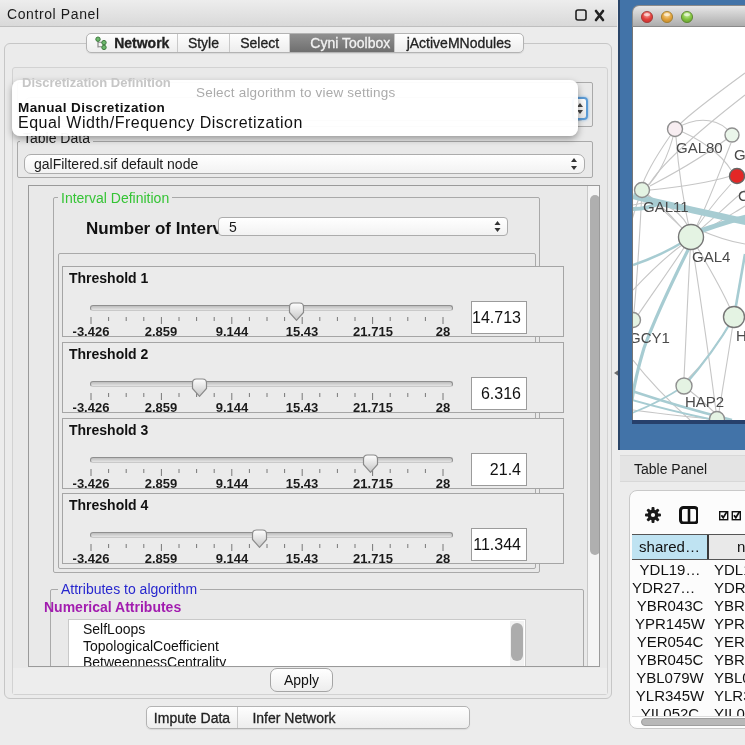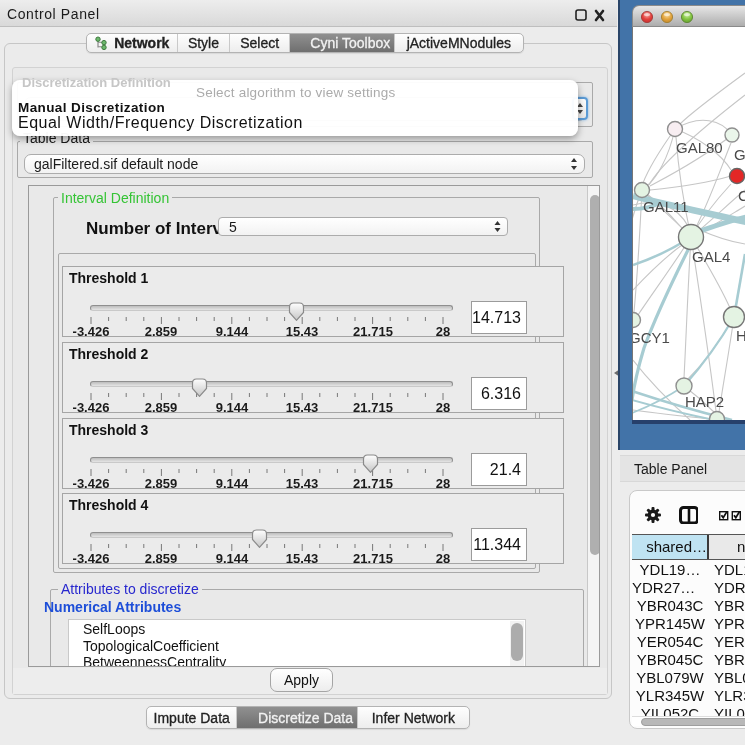--- a/index.html
+++ b/index.html
@@ -221,22 +221,22 @@
             <stop offset="0" stop-color="#FEFEFE"></stop>
             <stop offset="1" stop-color="#C6C6C6"></stop>
           </linearGradient>
         </defs>
         <path d="M1.5,5 Q1.5,1 5.5,1 L11.5,1 Q15.5,1 15.5,5 L15.5,10.5 L8.5,18.3 L1.5,10.5 Z" fill="url(#tg)" stroke="#8A8A8A" stroke-width="1.2"></path>
       </svg>
     <div class="abs vfield">11.344</div>
   </div>
 
   <div class="abs groupbox" style="left:21px; top:403px; width:534px; height:90px;"></div>
-  <div class="abs grouplabel" style="left:29px; top:395px; color:#2727CE;">Attributes to discretize</div>
-  <div class="abs" style="left:15px; top:412.5px; font-size:14px; font-weight:bold; color:#1d4ed8;">Numerical Attributes</div>
+  <div class="abs grouplabel" style="left:29px; top:395px; color:#2727CE;">Attributes to algorithm</div>
+  <div class="abs" style="left:15px; top:412.5px; font-size:14px; font-weight:bold; color:#a21caf;">Numerical Attributes</div>
   <div class="abs" style="left:39px; top:433px; width:458px; height:60px; background:#fff; border:1px solid #C9C9C9;">
     <div style="padding:1px 0 0 14px; font-size:14px; color:#111; line-height:16.5px;">SelfLoops<br>TopologicalCoefficient<br>BetweennessCentrality</div>
     <div class="abs" style="right:1px; top:1px; width:14px; height:58px; background:#F2F2F2;"></div>
     <div class="abs" style="right:2px; top:3px; width:12px; height:38px; background:#ACACAC; border-radius:6px;"></div>
   </div>
 
   <div class="abs" id="vsb">
       <div class="abs" id="vsbthumb"></div>
     </div>
 </div>
@@ -245,21 +245,20 @@
 <div class="abs" style="left:270px; top:668px; width:63px; height:24px; background:linear-gradient(#FFFFFF,#EDEDED); border:1px solid #A5A5A5; border-radius:7px; text-align:center; line-height:22px; font-size:14px; color:#111;">Apply</div>
 
 <div class="abs" id="popup"></div>
 <div class="abs" style="left:22px; top:75px; width:300px; font-size:13px; font-weight:bold; color:#C6C6C6; z-index:5;">Discretization Definition</div>
 <div class="abs" style="left:196px; top:85px; font-size:13.5px; letter-spacing:0.2px; color:#ABABAB; z-index:5;">Select algorithm to view settings</div>
 <div class="abs" style="left:18px; top:100px; font-size:13.5px; font-weight:bold; letter-spacing:0.4px; color:#111; z-index:5;">Manual Discretization</div>
 <div class="abs" style="left:18px; top:114px; font-size:16px; letter-spacing:0.5px; color:#111; z-index:5;">Equal Width/Frequency Discretization</div>
 
 <div class="abs seg" id="bottabs">
   <div class="it" style="width:91px;">Impute Data</div>
-  <div class="it sel" style="width:121px;">Discretize Data</div>
   <div class="it" style="width:112px;">Infer Network</div>
 </div>
 
 <svg class="abs" style="left:613px; top:369px;" width="7" height="8" viewBox="0 0 7 8">
     <path d="M5.5,1 L5.5,7 L1,4 Z" fill="#6B6B6B"></path>
   </svg>
 <div class="abs" id="rightblue"></div>
 <div class="abs" id="rightblue-darkline"></div>
 <div class="abs" id="netwin-title"></div>
 <svg class="abs" style="left:632px; top:5px;" width="70" height="22" viewBox="0 0 70 22">
@@ -381,21 +380,21 @@
     <line x1="10" y1="2" x2="10" y2="16.5" stroke="#111" stroke-width="2.6"></line>
   </svg>
   <svg class="abs" style="left:89px; top:19px;" width="22" height="11" viewBox="0 0 22 11">
     <rect x="0.7" y="1.7" width="8" height="8" fill="none" stroke="#111" stroke-width="1.4"></rect>
     <path d="M2.4,5.3 L4.2,7.6 L7.9,1.6" fill="none" stroke="#111" stroke-width="1.8"></path>
     <rect x="13.3" y="1.7" width="8" height="8" fill="none" stroke="#111" stroke-width="1.4"></rect>
     <path d="M15,5.3 L16.8,7.6 L20.5,1.6" fill="none" stroke="#111" stroke-width="1.8"></path>
   </svg>
 
   <div class="abs" style="left:2px; top:43px; width:128px; height:26px; border-top:1.5px solid #555; border-bottom:1.5px solid #555; display:flex;">
-    <div style="width:75px; background:#BFE3F2; font-size:15px; color:#111; text-align:right; line-height:24px;">shared…</div>
+    <div style="width:75px; background:#BFE3F2; font-size:15px; color:#111; text-align:center; line-height:24px;">shared…</div>
     <div style="width:2px; background:#3a3a3a;"></div>
     <div style="width:51px; background:#E9E9E9; font-size:15px; color:#111; padding-left:28px; line-height:24px;">na</div>
   </div>
   <div class="abs" style="left:2px; top:70px; width:128px; height:155px; overflow:hidden; font-size:15px; color:#111;">
     <div style="display:flex; height:18px;">
         <div style="width:76px; text-align:center;">YDL19…</div>
         <div style="padding-left:6px;">YDL1</div>
       </div>
     <div style="display:flex; height:18px;">
         <div style="width:76px; text-align:left;">YDR27…</div>

